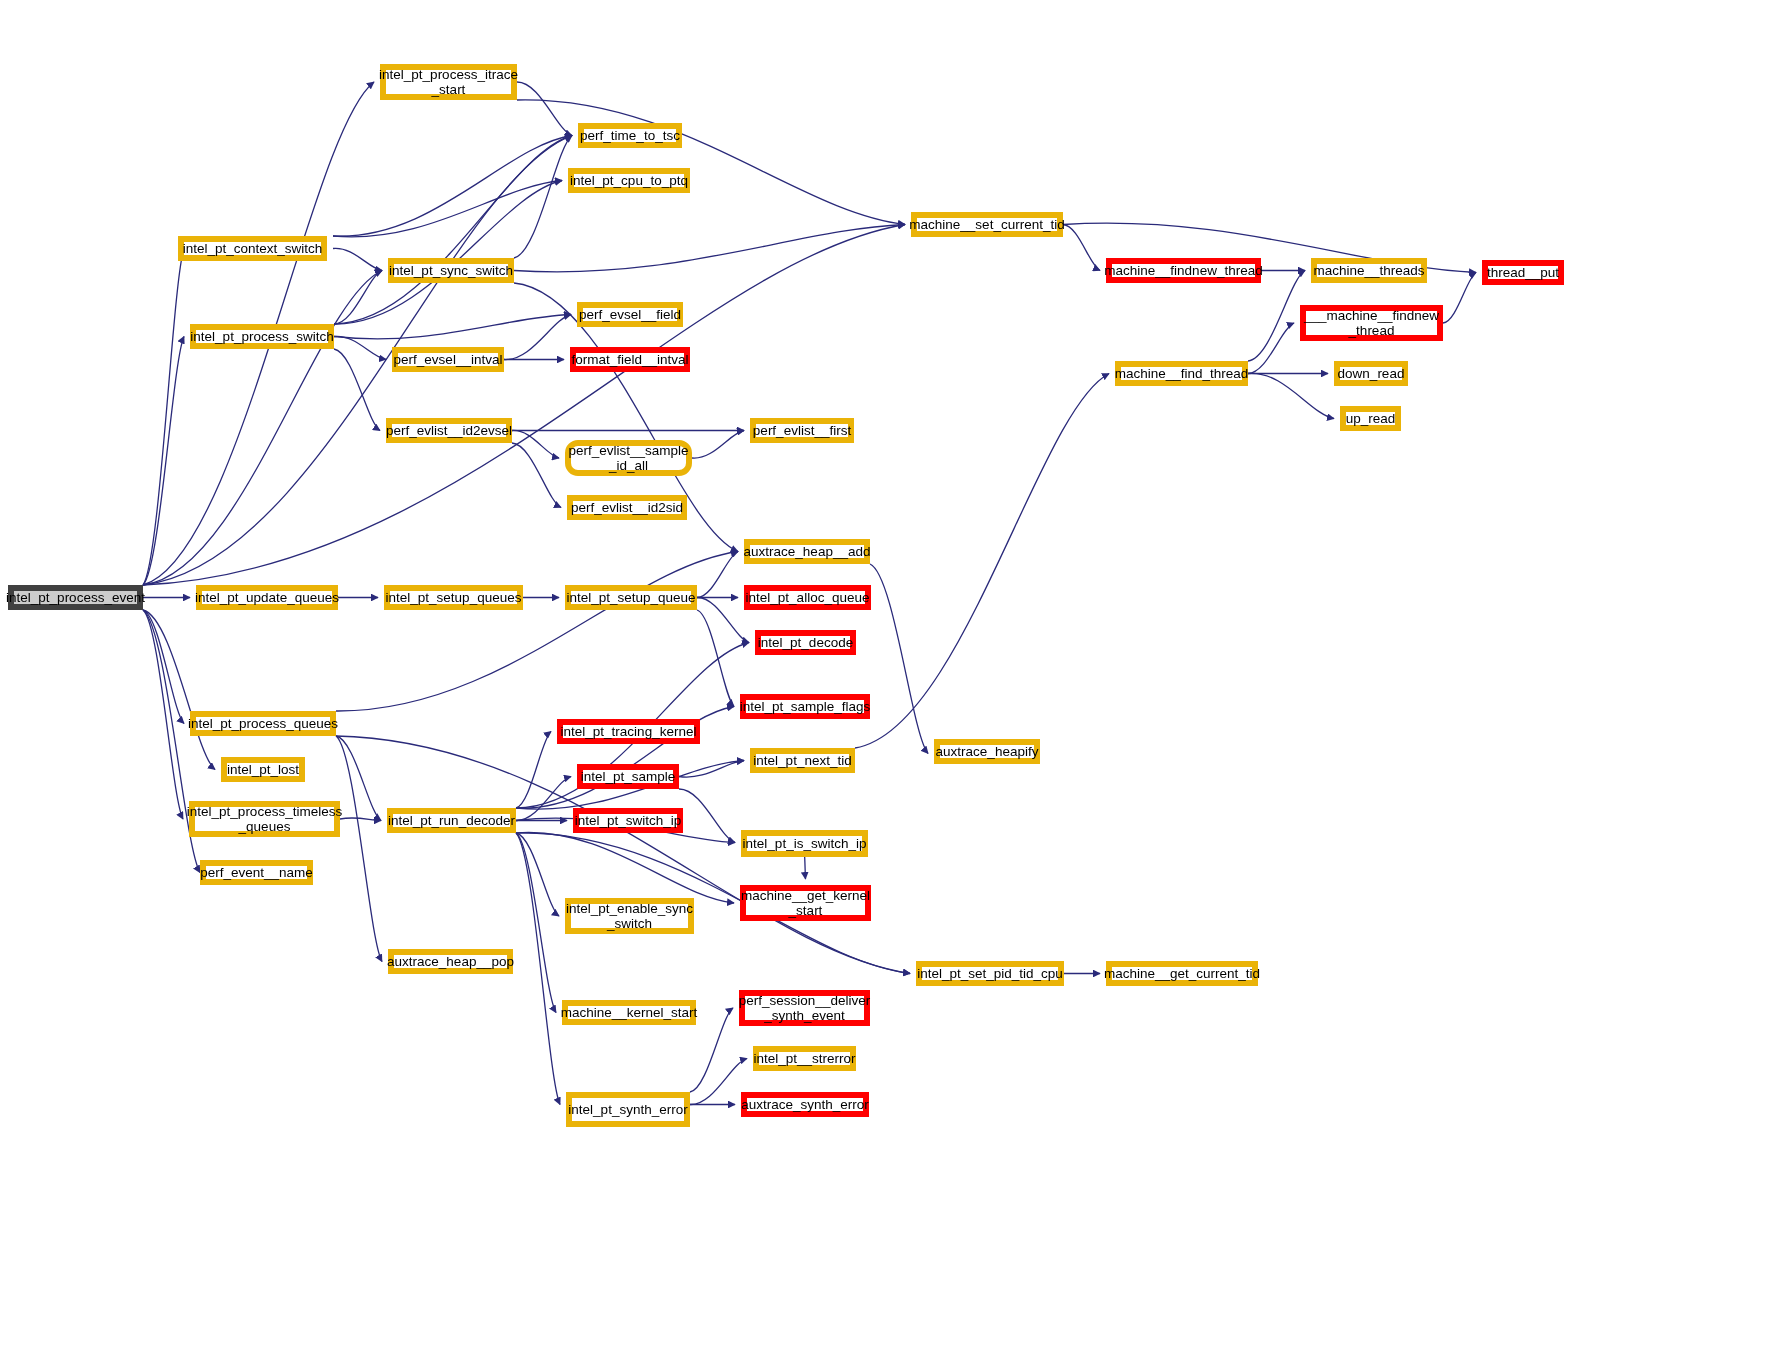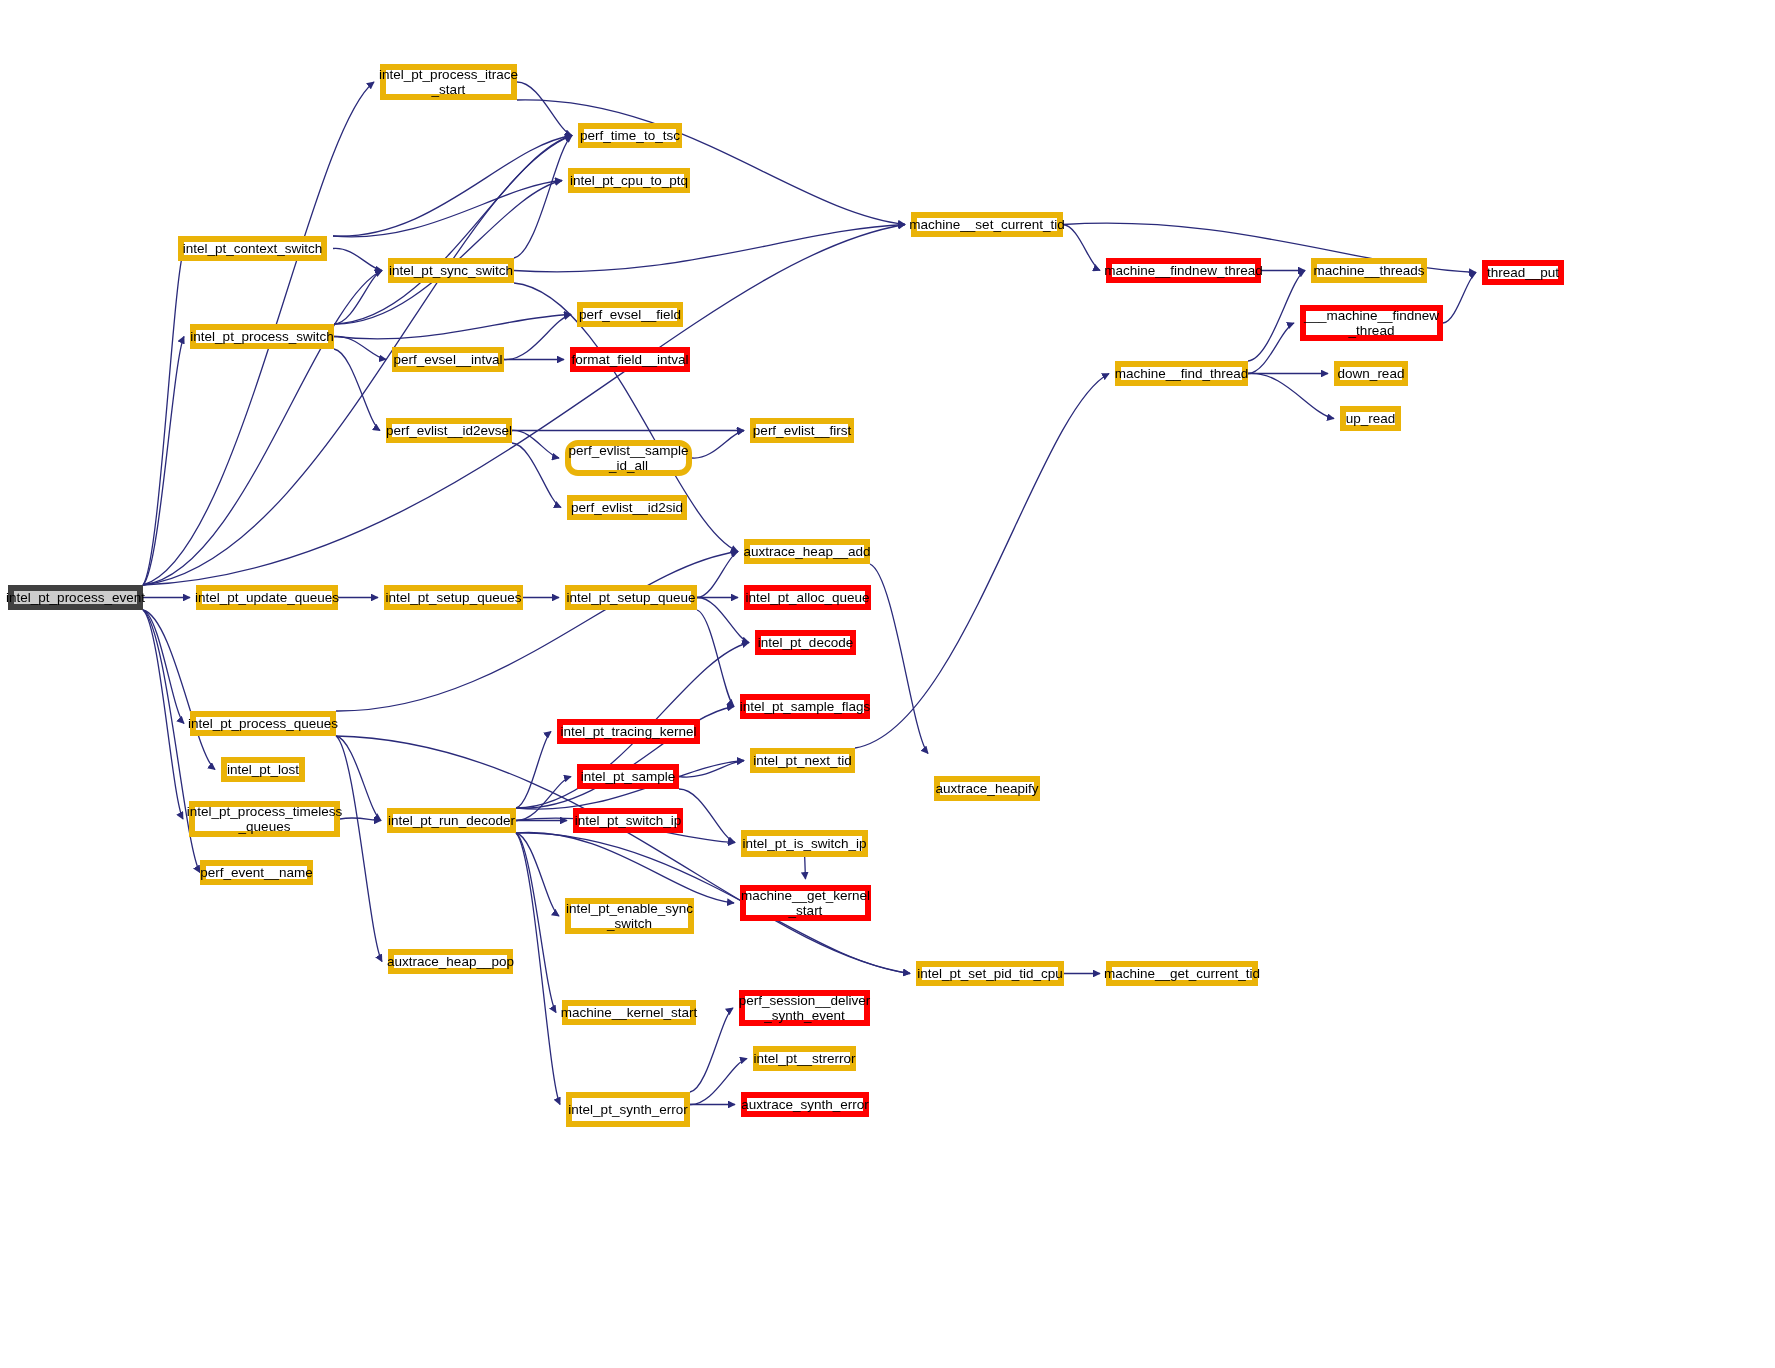--- a/index.html
+++ b/index.html
@@ -159,21 +159,21 @@
 _id_all</div>
       <div class="node" style="left: 567px; top: 495px; width: 120px; height: 25px;">perf_evlist__id2sid</div>
       <div class="node" style="left: 744px; top: 539px; width: 126px; height: 25px;">auxtrace_heap__add</div>
       <div class="node" style="left: 196px; top: 585px; width: 142px; height: 25px;">intel_pt_update_queues</div>
       <div class="node" style="left: 384px; top: 585px; width: 139px; height: 25px;">intel_pt_setup_queues</div>
       <div class="node" style="left: 565px; top: 585px; width: 132px; height: 25px;">intel_pt_setup_queue</div>
       <div class="node red" style="left: 744px; top: 585px; width: 127px; height: 25px;">intel_pt_alloc_queue</div>
       <div class="node red" style="left: 755px; top: 630px; width: 101px; height: 25px;">intel_pt_decode</div>
       <div class="node red" style="left: 740px; top: 694px; width: 130px; height: 25px;">intel_pt_sample_flags</div>
       <div class="node red" style="left: 557px; top: 719px; width: 143px; height: 25px;">intel_pt_tracing_kernel</div>
-      <div class="node" style="left: 934px; top: 776px; width: 106px; height: 25px;">auxtrace_heapify</div>
+      <div class="node" style="left: 934px; top: 739px; width: 106px; height: 25px;">auxtrace_heapify</div>
       <div class="node" style="left: 750px; top: 748px; width: 105px; height: 25px;">intel_pt_next_tid</div>
       <div class="node red" style="left: 577px; top: 764px; width: 102px; height: 25px;">intel_pt_sample</div>
       <div class="node" style="left: 190px; top: 711px; width: 146px; height: 25px;">intel_pt_process_queues</div>
       <div class="node" style="left: 221px; top: 757px; width: 84px; height: 25px;">intel_pt_lost</div>
       <div class="node" style="left: 189px; top: 801px; width: 151px; height: 36px;">intel_pt_process_timeless
 _queues</div>
       <div class="node" style="left: 387px; top: 808px; width: 129px; height: 25px;">intel_pt_run_decoder</div>
       <div class="node red" style="left: 573px; top: 808px; width: 110px; height: 25px;">intel_pt_switch_ip</div>
       <div class="node" style="left: 741px; top: 830px; width: 127px; height: 27px;">intel_pt_is_switch_ip</div>
       <div class="node" style="left: 200px; top: 860px; width: 113px; height: 25px;">perf_event__name</div>

